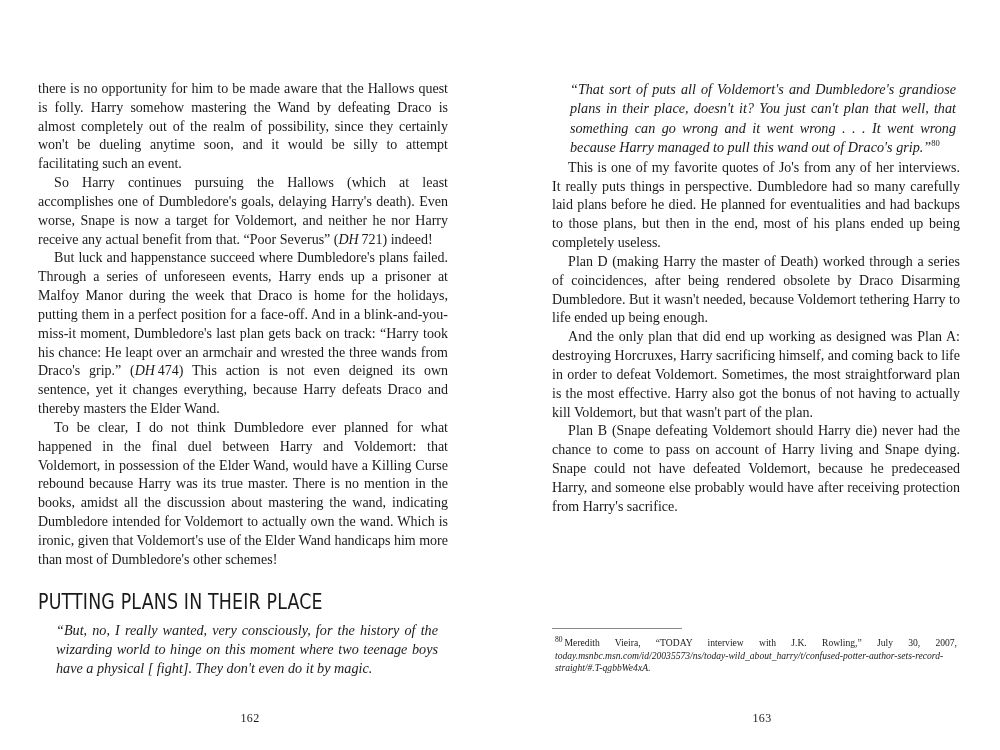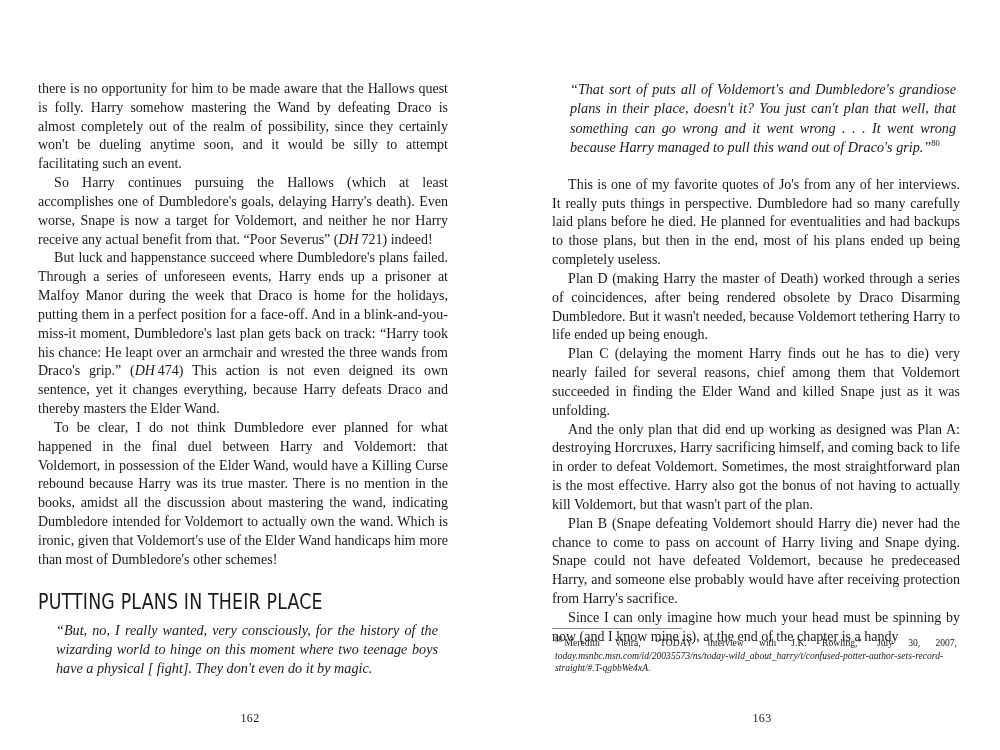--- a/index.html
+++ b/index.html
@@ -136,26 +136,24 @@
 
       <p class="epigraph-bottom">“But, no, I really wanted, very consciously, for the history of the wizarding world to hinge on this moment where two teenage boys have a physical [ fight]. They don't even do it by magic.</p>
     </div>
     <div class="folio folio-left">162</div>
   </div>
 
   <div class="page page-right">
     <div class="col">
       <p class="epigraph"><span>“That sort of puts all of Voldemort's and Dumbledore's grandiose plans in their place, doesn't it? You just can't plan that well, that something can go wrong and it went wrong . . . It went wrong because Harry managed to pull this wand out of Draco's grip.”</span><span class="sup">80</span></p>
 
-      <p class="indent" style="margin-top:18px;">This is one of my favorite quotes of Jo's from any of her interviews. It really puts things in perspective. Dumbledore had so many carefully laid plans before he died. He planned for eventualities and had backups to those plans, but then in the end, most of his plans ended up being completely useless.</p>
+      <p class="indent" style="margin-top:1px;">This is one of my favorite quotes of Jo's from any of her interviews. It really puts things in perspective. Dumbledore had so many carefully laid plans before he died. He planned for eventualities and had backups to those plans, but then in the end, most of his plans ended up being completely useless.</p>
       <p class="indent">Plan D (making Harry the master of Death) worked through a series of coincidences, after being rendered obsolete by Draco Disarming Dumbledore. But it wasn't needed, because Voldemort tethering Harry to life ended up being enough.</p>
-      <p class="indent">Plan C (delaying the moment Harry finds out he has to die) very nearly failed for several reasons, chief among them that Voldemort succeeded in finding the Elder Wand and killed Snape just as it was unfolding.</p>
       <p class="indent">And the only plan that did end up working as designed was Plan A: destroying Horcruxes, Harry sacrificing himself, and coming back to life in order to defeat Voldemort. Sometimes, the most straightforward plan is the most effective. Harry also got the bonus of not having to actually kill Voldemort, but that wasn't part of the plan.</p>
       <p class="indent">Plan B (Snape defeating Voldemort should Harry die) never had the chance to come to pass on account of Harry living and Snape dying. Snape could not have defeated Voldemort, because he predeceased Harry, and someone else probably would have after receiving protection from Harry's sacrifice.</p>
-      <p class="indent">Since I can only imagine how much your head must be spinning by now (and I know mine is), at the end of the chapter is a handy</p>
     </div>
 
     <div class="footnote-wrap">
       <div class="footnote-rule"></div>
       <p class="footnote"><span class="fn-num">80</span><span>Meredith Vieira, “TODAY interview with J.K. Rowling,” July 30, 2007, </span><span class="it">today.msnbc.msn.com/id/20035573/ns/today-wild_about_harry/t/confused-potter-author-sets-record-straight/#.T-qgbbWe4xA</span><span>.</span></p>
     </div>
 
     <div class="folio folio-right">163</div>
   </div>
 

